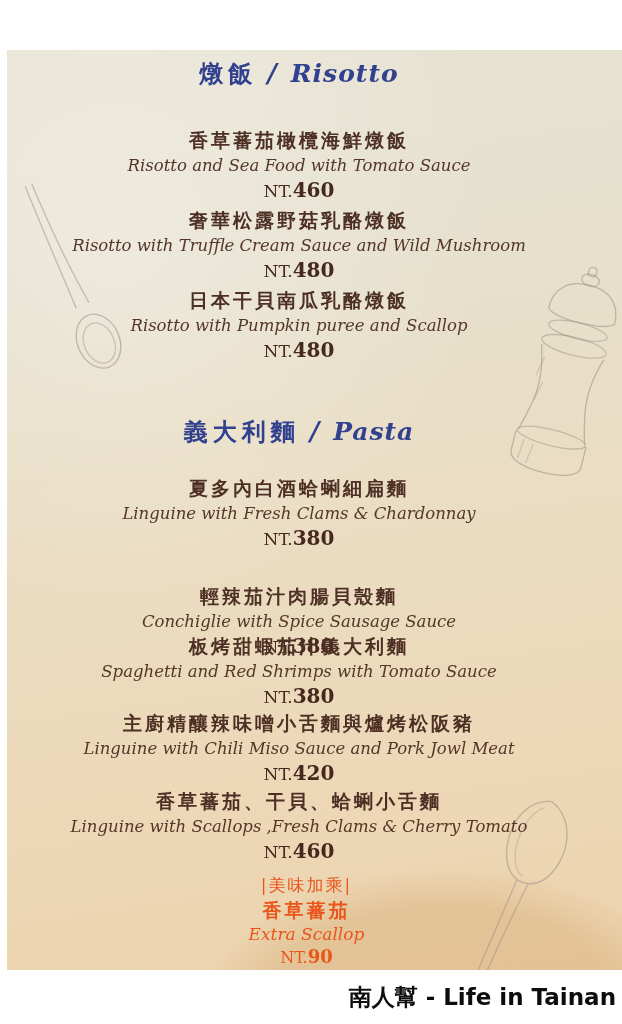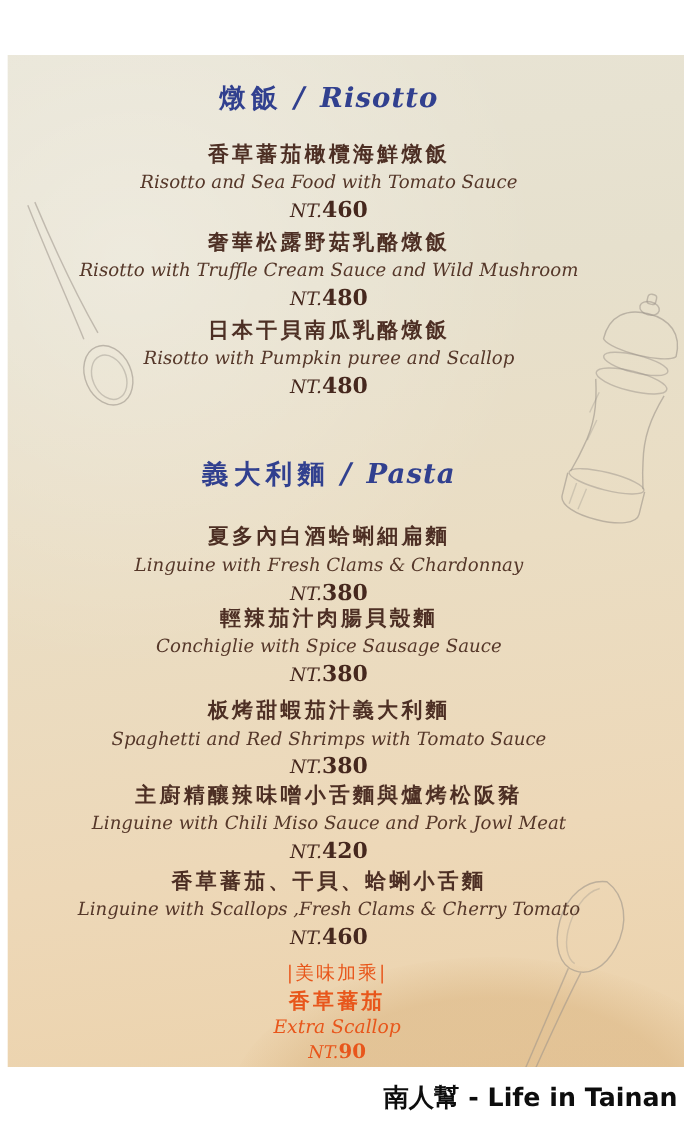--- a/index.html
+++ b/index.html
@@ -14,21 +14,21 @@
   .sk{position:absolute;}
   .sk path,.sk ellipse,.sk rect{fill:none;stroke:#9c948b;stroke-width:1.3;}
   .block{position:absolute;left:0;right:31px;text-align:center;color:#4f3027;}
   .sec-title{color:#31408f;font-weight:bold;line-height:38px;font-size:24px;}
   .sec-title .tz{letter-spacing:5px;}
   .sec-title .sep{font-style:italic;margin:0 14px 0 10px;font-size:26px;}
   .sec-title .te{font-style:italic;font-size:25px;letter-spacing:1px;}
   .zh{font-size:19px;letter-spacing:3px;line-height:28px;font-weight:600;color:#4d2f24;text-align:center;}
   .en{font-size:16.5px;font-style:italic;line-height:23px;color:#553729;}
   .price{line-height:26px;color:#46281e;}
-  .price .cur{font-style:italic;font-size:17px;}
+  .price .cur{font-size:17px;}
   .price .val{font-weight:bold;font-size:20px;}
   .promo{color:#e8561b;right:16px;}
   .promo .tagline{font-size:17px;letter-spacing:2px;line-height:26px;}
   .promo .zh{color:#e8561b;font-size:19px;line-height:25px;}
   .promo .en{color:#e8561b;font-size:17px;line-height:22px;}
   .promo .price{color:#e8561b;line-height:24px;}
   .promo .price .cur{font-size:16px;}
   .promo .price .val{font-size:18px;}
   .caption{position:absolute;left:0;top:970px;width:622px;height:54px;background:#ffffff;
            display:flex;align-items:center;justify-content:flex-end;padding-right:6px;box-sizing:border-box;
@@ -65,21 +65,21 @@
     </svg>
 
     <svg class="sk" style="left:440px;top:737px;width:170px;height:250px;transform:rotate(20deg);transform-origin:90px 55px;" viewBox="0 0 170 250">
       <path d="M90,12 C110,18 122,40 118,66 C115,86 104,98 90,98 C76,98 64,84 62,60 C60,36 72,16 90,12 Z" opacity="0.6"></path>
       <path d="M86,20 C74,28 70,48 72,66 C74,80 80,90 88,92" opacity="0.35" fill="rgba(150,132,115,0.22)"></path>
       <path d="M84,98 C82,130 80,175 76,240" opacity="0.55"></path>
       <path d="M96,98 C92,130 88,175 84,240" opacity="0.55"></path>
       <ellipse cx="80" cy="241" rx="5" ry="6" opacity="0.55"></ellipse>
     </svg>
 
-    <div class="block sec-title" style="top:20px;">
+    <div class="block sec-title" style="top:4px;">
       <span class="tz">燉飯</span><span class="sep">/</span><span class="te">Risotto</span>
     </div>
 
     <div class="block" style="top:76px;">
       <div class="zh">香草蕃茄橄欖海鮮燉飯</div>
       <div class="en">Risotto and Sea Food with Tomato Sauce</div>
       <div class="price"><span class="cur">NT.</span><span class="val">460</span></div>
     </div>
 
     <div class="block" style="top:156px;">
@@ -97,21 +97,21 @@
     <div class="block sec-title" style="top:362px;">
       <span class="tz">義大利麵</span><span class="sep">/</span><span class="te">Pasta</span>
     </div>
 
     <div class="block" style="top:424px;">
       <div class="zh">夏多內白酒蛤蜊細扁麵</div>
       <div class="en">Linguine with Fresh Clams &amp; Chardonnay</div>
       <div class="price"><span class="cur">NT.</span><span class="val">380</span></div>
     </div>
 
-    <div class="block" style="top:498px;">
+    <div class="block" style="top:532px;">
       <div class="zh">輕辣茄汁肉腸貝殼麵</div>
       <div class="en">Conchiglie with Spice Sausage Sauce</div>
       <div class="price"><span class="cur">NT.</span><span class="val">380</span></div>
     </div>
 
     <div class="block" style="top:582px;">
       <div class="zh">板烤甜蝦茄汁義大利麵</div>
       <div class="en">Spaghetti and Red Shrimps with Tomato Sauce</div>
       <div class="price"><span class="cur">NT.</span><span class="val">380</span></div>
     </div>

